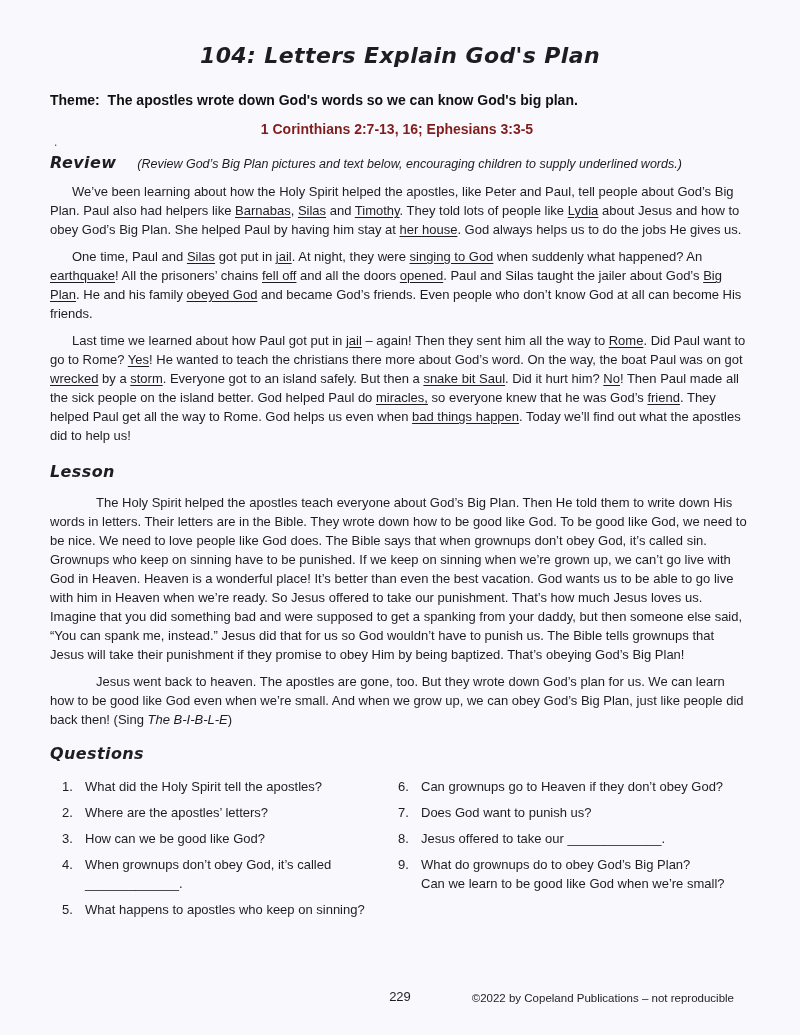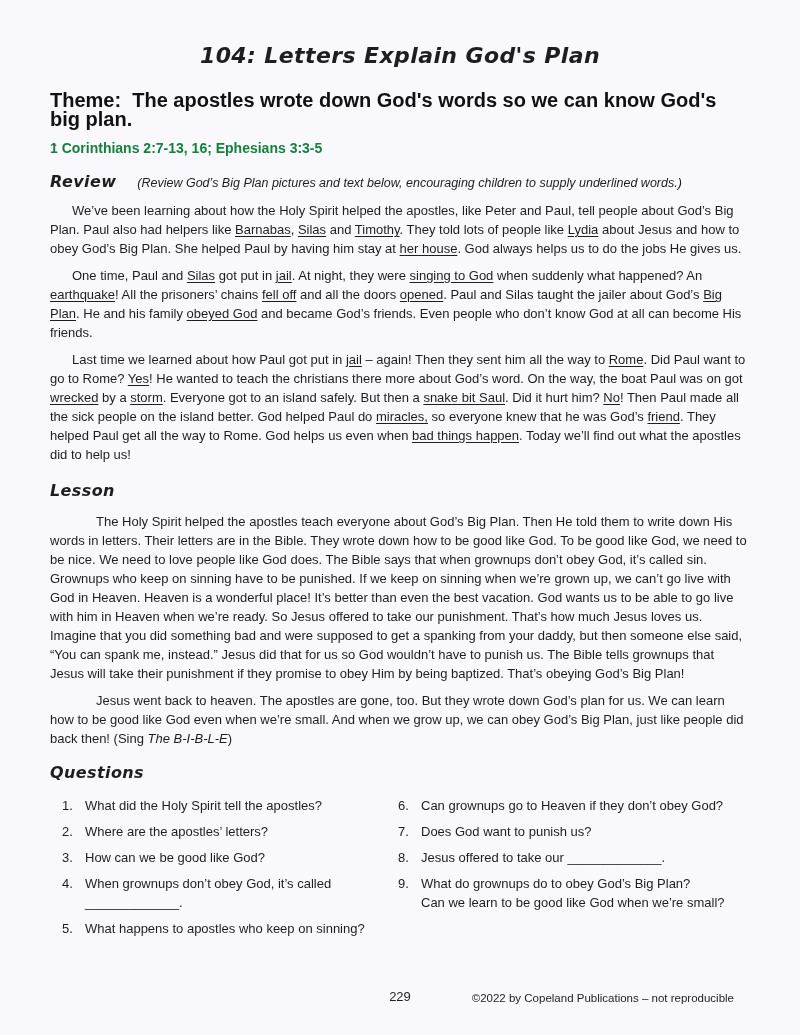--- a/index.html
+++ b/index.html
@@ -6,22 +6,22 @@
   body{
     width:800px;height:1035px;
     background:#f9f9fd;color:#1e1e20;
     font-family:"Liberation Sans",sans-serif;
     font-size:13px;line-height:19px;
     position:relative;overflow:hidden;
   }
   .page{position:relative;width:100%;height:100%;padding:42px 50px 0;box-sizing:border-box}
   .hand{font-family:"DejaVu Sans",sans-serif;font-style:italic;font-weight:700;letter-spacing:.4px}
   .title{font-size:22px;line-height:27px;text-align:center;margin:0 0 22px;font-weight:700}
-  .theme{font-weight:700;font-size:20px;line-height:19px;margin:4px 0 10px;color:#111}
-  .scripture{font-weight:700;font-size:14px;line-height:19px;text-align:left;margin:0 0 13px;padding-right:6px;color:#15803d}
+  .theme{font-weight:700;font-size:14px;line-height:19px;margin:4px 0 10px;color:#111}
+  .scripture{font-weight:700;font-size:14px;line-height:19px;text-align:center;margin:0 0 13px;padding-right:6px;color:#7f1d1d}
   .review-line{margin:0 0 8px}
   .h2{font-size:16px;line-height:22px}
   .review-note{font-style:italic;font-size:12.5px;margin-left:21px}
   .para{margin:4px 0 8px;text-align:left}
   .indent-sm{text-indent:22px}
   .indent-lg{text-indent:46px}
   .u{text-decoration:underline;text-underline-offset:2px}
   .it{font-style:italic}
   .lesson-head{margin:16px 0 10px}
   .questions-head{margin:14px 0 12px}

